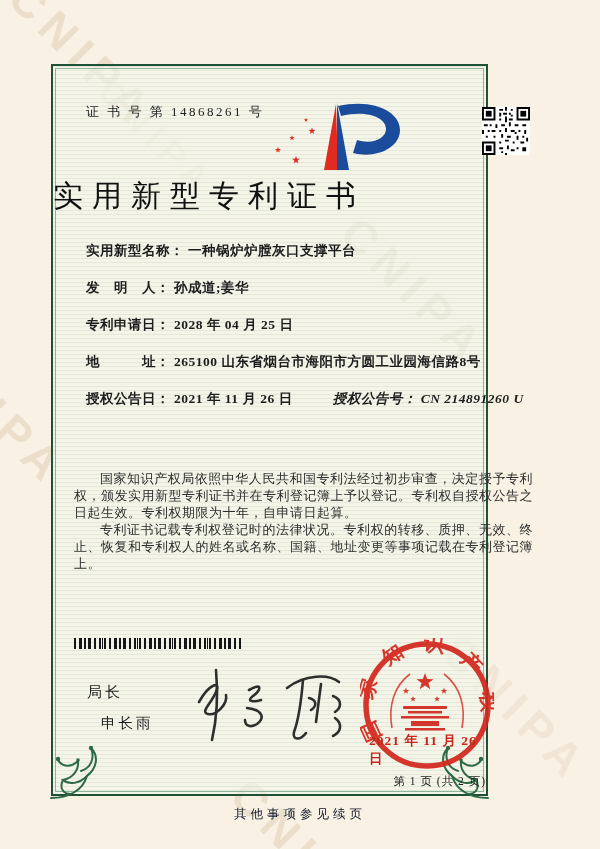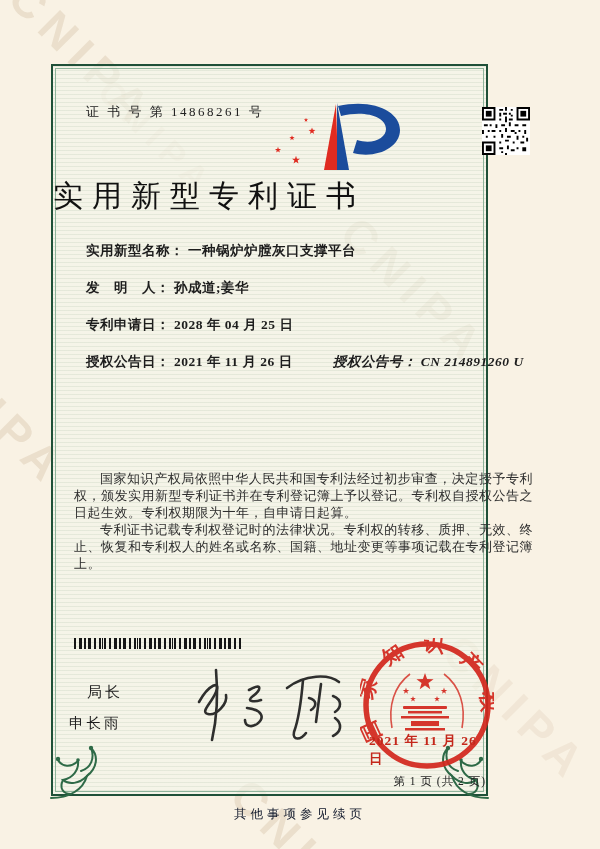--- a/index.html
+++ b/index.html
@@ -69,21 +69,21 @@
   .paras p { text-indent:2em; }
 
   
   .barcode {
     position:absolute; left:21px; top:572px; width:167px; height:11px;
     background-image:
       repeating-linear-gradient(90deg,#161616 0 2px,transparent 2px 5px),
       repeating-linear-gradient(90deg,#161616 0 1px,transparent 1px 7px);
   }
   .director-title { position:absolute; left:34px; top:617px; font-size:15px; letter-spacing:3px; color:#1d1d1d; }
-  .director-name  { position:absolute; left:16px; top:648px; font-size:14.5px; letter-spacing:3px; color:#1d1d1d; }
+  .director-name  { position:absolute; left:48px; top:648px; font-size:14.5px; letter-spacing:3px; color:#1d1d1d; }
   .signature { position:absolute; left:130px; top:594px; width:185px; height:92px; }
 
   .seal { position:absolute; left:307px; top:572px; width:134px; height:134px; opacity:.93; }
   .seal-date {
     position:absolute; left:316px; top:666px;
     font-size:13.5px; color:#c4271b; letter-spacing:1px; font-weight:bold;
   }
 
   
   .page-num {
@@ -173,20 +173,23 @@
 
   <div class="fields">
     <div class="f-row">
       <span class="lbl">实用新型名称：</span><span>一种锅炉炉膛灰口支撑平台</span>
     </div>
     <div class="f-row">
       <span class="lbl">发　明　人：</span><span>孙成道;姜华</span>
     </div>
     <div class="f-row">
       <span class="lbl">专利申请日：</span><span>2028 年 04 月 25 日</span>
+    </div>
+    <div class="f-row">
+      <span class="lbl">地　　　址：</span><span>265100 山东省烟台市海阳市方圆工业园海信路8号</span>
     </div>
     <div class="f-row">
       <span><span class="lbl">授权公告日：</span><span>2021 年 11 月 26 日</span></span><span class="grant-no-group"><span class="lbl">授权公告号：</span><span>CN 214891260 U</span></span>
     </div>
   </div>
 
   <div class="paras">
     <p>国家知识产权局依照中华人民共和国专利法经过初步审查，决定授予专利权，颁发实用新型专利证书并在专利登记簿上予以登记。专利权自授权公告之日起生效。专利权期限为十年，自申请日起算。</p>
     <p>专利证书记载专利权登记时的法律状况。专利权的转移、质押、无效、终止、恢复和专利权人的姓名或名称、国籍、地址变更等事项记载在专利登记簿上。</p>
   </div>

